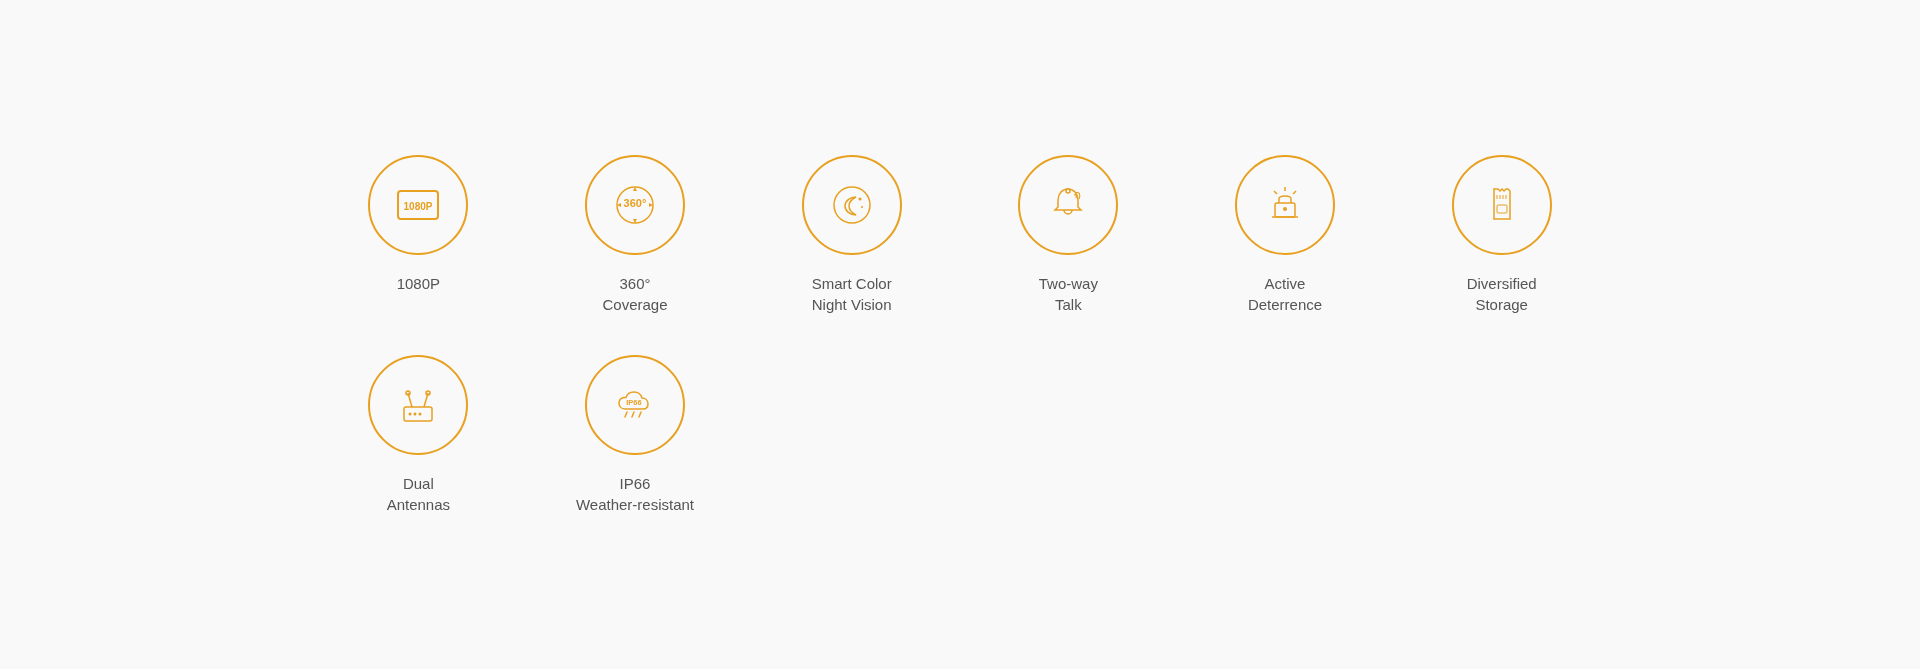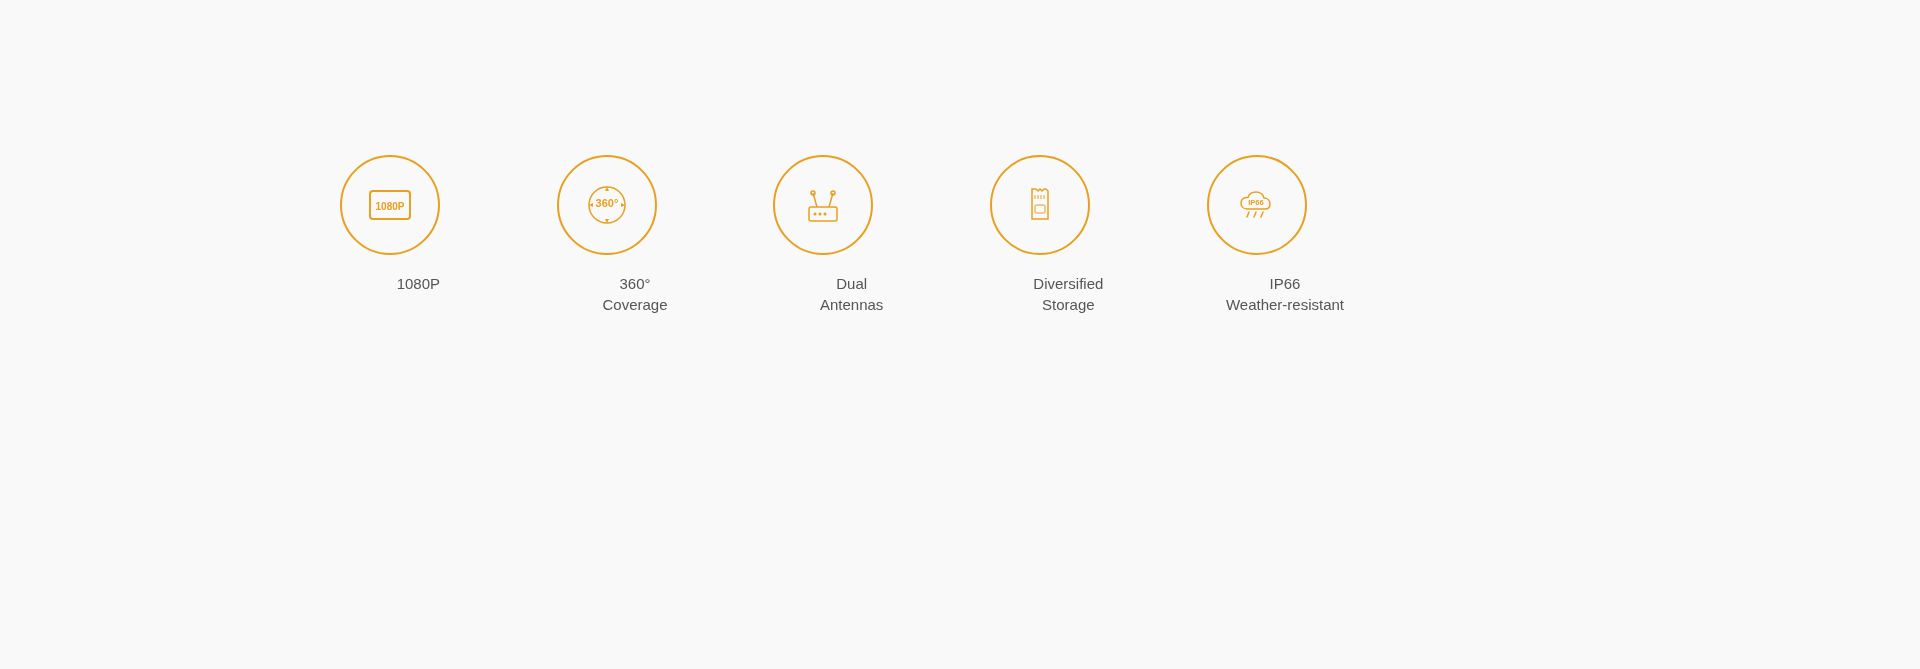--- a/index.html
+++ b/index.html
@@ -20,20 +20,21 @@
       grid-template-rows: repeat(2, 1fr);
       gap: 40px 60px;
       padding: 40px 80px;
       max-width: 1400px;
       width: 100%;
     }
 
     .feature-item {
       display: flex;
       flex-direction: column;
+      align-items: center;
       gap: 18px;
     }
 
     .icon-circle {
       width: 100px;
       height: 100px;
       border-radius: 50%;
       border: 2px solid #e8a020;
       display: flex;
       align-items: center;
@@ -77,24 +78,86 @@
 
         <path d="M28 10 L26 14 L30 14 Z" fill="#e8a020"></path>
         <path d="M28 46 L26 42 L30 42 Z" fill="#e8a020"></path>
         <path d="M10 28 L14 26 L14 30 Z" fill="#e8a020"></path>
         <path d="M46 28 L42 26 L42 30 Z" fill="#e8a020"></path>
       </svg>
     </div>
     <span class="feature-label">360°<br>Coverage</span>
   </div>
 
+  <div class="feature-item">
+    <div class="icon-circle">
+      <svg viewBox="0 0 56 56" fill="none" xmlns="http://www.w3.org/2000/svg">
+        <circle cx="28" cy="28" r="18" stroke="#e8a020" stroke-width="1.5" fill="none"></circle>
+
+        <path d="M32 20 C26 20 21 24 21 29 C21 34 26 38 32 38 C28 36 25 33 25 29 C25 25 28 22 32 20 Z" stroke="#e8a020" stroke-width="1.5" fill="none"></path>
+
+        <circle cx="36" cy="22" r="1.5" fill="#e8a020"></circle>
+        <circle cx="38" cy="30" r="1" fill="#e8a020"></circle>
+      </svg>
+    </div>
+    <span class="feature-label">Smart Color<br>Night Vision</span>
+  </div>
 
 
+  <div class="feature-item">
+    <div class="icon-circle">
+      <svg viewBox="0 0 56 56" fill="none" xmlns="http://www.w3.org/2000/svg">
+
+        <path d="M28 12 C22 12 18 17 18 23 L18 30 L15 33 L41 33 L38 30 L38 23 C38 17 34 12 28 12 Z" stroke="#e8a020" stroke-width="1.5" fill="none"></path>
+        <path d="M24 33 C24 35.2 25.8 37 28 37 C30.2 37 32 35.2 32 33" stroke="#e8a020" stroke-width="1.5" fill="none"></path>
+        <circle cx="28" cy="14" r="2" stroke="#e8a020" stroke-width="1.5" fill="none"></circle>
+
+        <path d="M34 18 C36 17 37 19 36 21" stroke="#e8a020" stroke-width="1.2" fill="none"></path>
+        <path d="M36 16 C39 14 41 18 39 22" stroke="#e8a020" stroke-width="1.2" fill="none"></path>
+      </svg>
+    </div>
+    <span class="feature-label">Two-way<br>Talk</span>
+  </div>
+
+  <div class="feature-item">
+    <div class="icon-circle">
+      <svg viewBox="0 0 56 56" fill="none" xmlns="http://www.w3.org/2000/svg">
+
+        <rect x="18" y="26" width="20" height="14" rx="2" stroke="#e8a020" stroke-width="1.5" fill="none"></rect>
+        <path d="M22 26 L22 22 C22 18 34 18 34 22 L34 26" stroke="#e8a020" stroke-width="1.5" fill="none"></path>
+
+        <line x1="28" y1="14" x2="28" y2="10" stroke="#e8a020" stroke-width="1.5"></line>
+        <line x1="20" y1="17" x2="17" y2="14" stroke="#e8a020" stroke-width="1.5"></line>
+        <line x1="36" y1="17" x2="39" y2="14" stroke="#e8a020" stroke-width="1.5"></line>
+
+        <line x1="15" y1="40" x2="41" y2="40" stroke="#e8a020" stroke-width="1.5"></line>
+
+        <circle cx="28" cy="32" r="2" fill="#e8a020"></circle>
+      </svg>
+    </div>
+    <span class="feature-label">Active<br>Deterrence</span>
+  </div>
 
 
+  <div class="feature-item">
+    <div class="icon-circle">
+      <svg viewBox="0 0 56 56" fill="none" xmlns="http://www.w3.org/2000/svg">
+
+        <path d="M20 14 L20 14 L20 12 L24 12 L26 14 L28 12 L30 14 L32 12 L34 12 L36 14 L36 42 L20 42 Z" stroke="#e8a020" stroke-width="1.5" fill="none"></path>
+
+        <line x1="23" y1="18" x2="23" y2="22" stroke="#e8a020" stroke-width="1"></line>
+        <line x1="26" y1="18" x2="26" y2="22" stroke="#e8a020" stroke-width="1"></line>
+        <line x1="29" y1="18" x2="29" y2="22" stroke="#e8a020" stroke-width="1"></line>
+        <line x1="32" y1="18" x2="32" y2="22" stroke="#e8a020" stroke-width="1"></line>
+
+        <rect x="23" y="28" width="10" height="8" rx="1" stroke="#e8a020" stroke-width="1" fill="none"></rect>
+      </svg>
+    </div>
+    <span class="feature-label">Diversified<br>Storage</span>
+  </div>
 
   <div class="feature-item">
     <div class="icon-circle">
       <svg viewBox="0 0 56 56" fill="none" xmlns="http://www.w3.org/2000/svg">
 
         <rect x="14" y="30" width="28" height="14" rx="2" stroke="#e8a020" stroke-width="1.5" fill="none"></rect>
 
         <circle cx="20" cy="37" r="1.5" fill="#e8a020"></circle>
         <circle cx="25" cy="37" r="1.5" fill="#e8a020"></circle>
         <circle cx="30" cy="37" r="1.5" fill="#e8a020"></circle>
@@ -106,37 +169,20 @@
         <circle cx="38" cy="16" r="2" stroke="#e8a020" stroke-width="1.5" fill="none"></circle>
       </svg>
     </div>
     <span class="feature-label">Dual<br>Antennas</span>
   </div>
 
   <div class="feature-item">
     <div class="icon-circle">
       <svg viewBox="0 0 56 56" fill="none" xmlns="http://www.w3.org/2000/svg">
 
-        <path d="M20 14 L20 14 L20 12 L24 12 L26 14 L28 12 L30 14 L32 12 L34 12 L36 14 L36 42 L20 42 Z" stroke="#e8a020" stroke-width="1.5" fill="none"></path>
-
-        <line x1="23" y1="18" x2="23" y2="22" stroke="#e8a020" stroke-width="1"></line>
-        <line x1="26" y1="18" x2="26" y2="22" stroke="#e8a020" stroke-width="1"></line>
-        <line x1="29" y1="18" x2="29" y2="22" stroke="#e8a020" stroke-width="1"></line>
-        <line x1="32" y1="18" x2="32" y2="22" stroke="#e8a020" stroke-width="1"></line>
-
-        <rect x="23" y="28" width="10" height="8" rx="1" stroke="#e8a020" stroke-width="1" fill="none"></rect>
-      </svg>
-    </div>
-    <span class="feature-label">Diversified<br>Storage</span>
-  </div>
-
-  <div class="feature-item">
-    <div class="icon-circle">
-      <svg viewBox="0 0 56 56" fill="none" xmlns="http://www.w3.org/2000/svg">
-
         <path d="M18 32 C14 32 12 29 12 26 C12 22 15 20 19 20.5 C20 17 23 15 27 15 C31 15 34 17.5 35 21 C38 21 41 23 41 27 C41 30 39 32 36 32 Z" stroke="#e8a020" stroke-width="1.5" fill="none"></path>
 
         <line x1="20" y1="35" x2="18" y2="40" stroke="#e8a020" stroke-width="1.5" stroke-linecap="round"></line>
         <line x1="27" y1="35" x2="25" y2="40" stroke="#e8a020" stroke-width="1.5" stroke-linecap="round"></line>
         <line x1="34" y1="35" x2="32" y2="40" stroke="#e8a020" stroke-width="1.5" stroke-linecap="round"></line>
 
         <text x="27" y="28" text-anchor="middle" font-size="7.5" fill="#e8a020" font-family="Arial" font-weight="bold">IP66</text>
       </svg>
     </div>
     <span class="feature-label">IP66<br>Weather-resistant</span>

